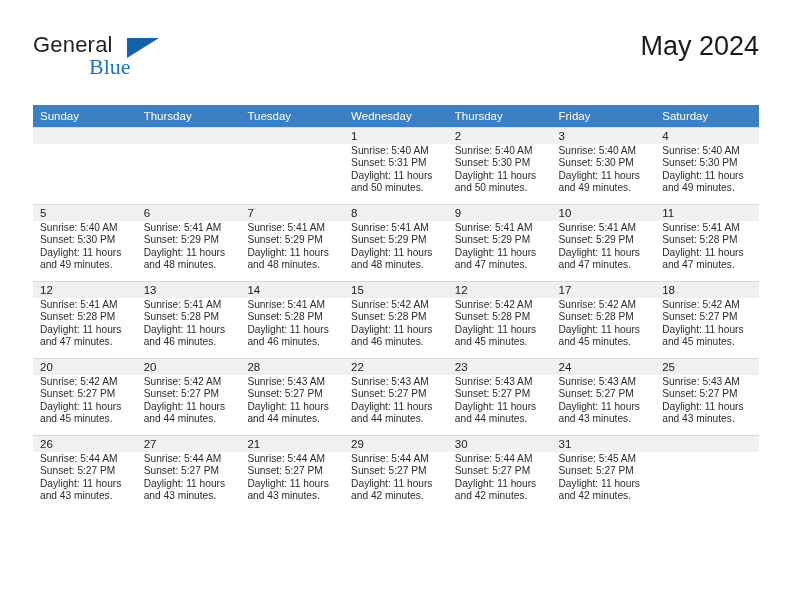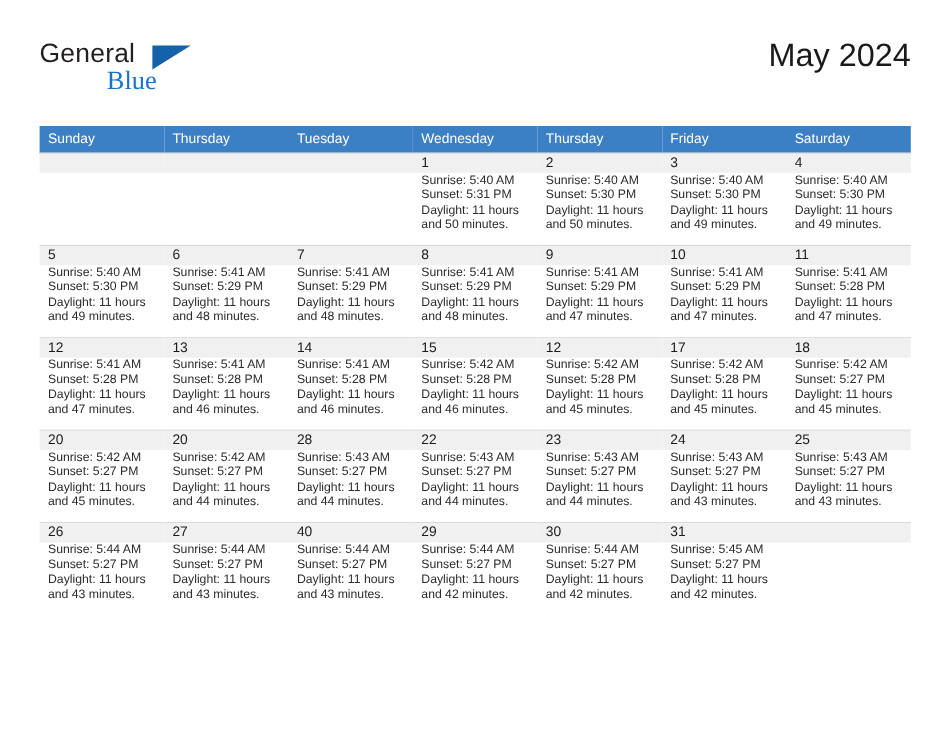--- a/index.html
+++ b/index.html
@@ -486,21 +486,21 @@
               <div class="cell-body">
                 <div>Sunrise: 5:44 AM</div>
                 <div>Sunset: 5:27 PM</div>
                 <div>Daylight: 11 hours</div>
                 <div>and 43 minutes.</div>
               </div>
             </div>
           </td>
           <td>
             <div class="cell-inner">
-              <div class="daynum-bar">40</div>
+              <div class="daynum-bar">21</div>
               <div class="cell-body">
                 <div>Sunrise: 5:44 AM</div>
                 <div>Sunset: 5:27 PM</div>
                 <div>Daylight: 11 hours</div>
                 <div>and 43 minutes.</div>
               </div>
             </div>
           </td>
           <td>
             <div class="cell-inner">

